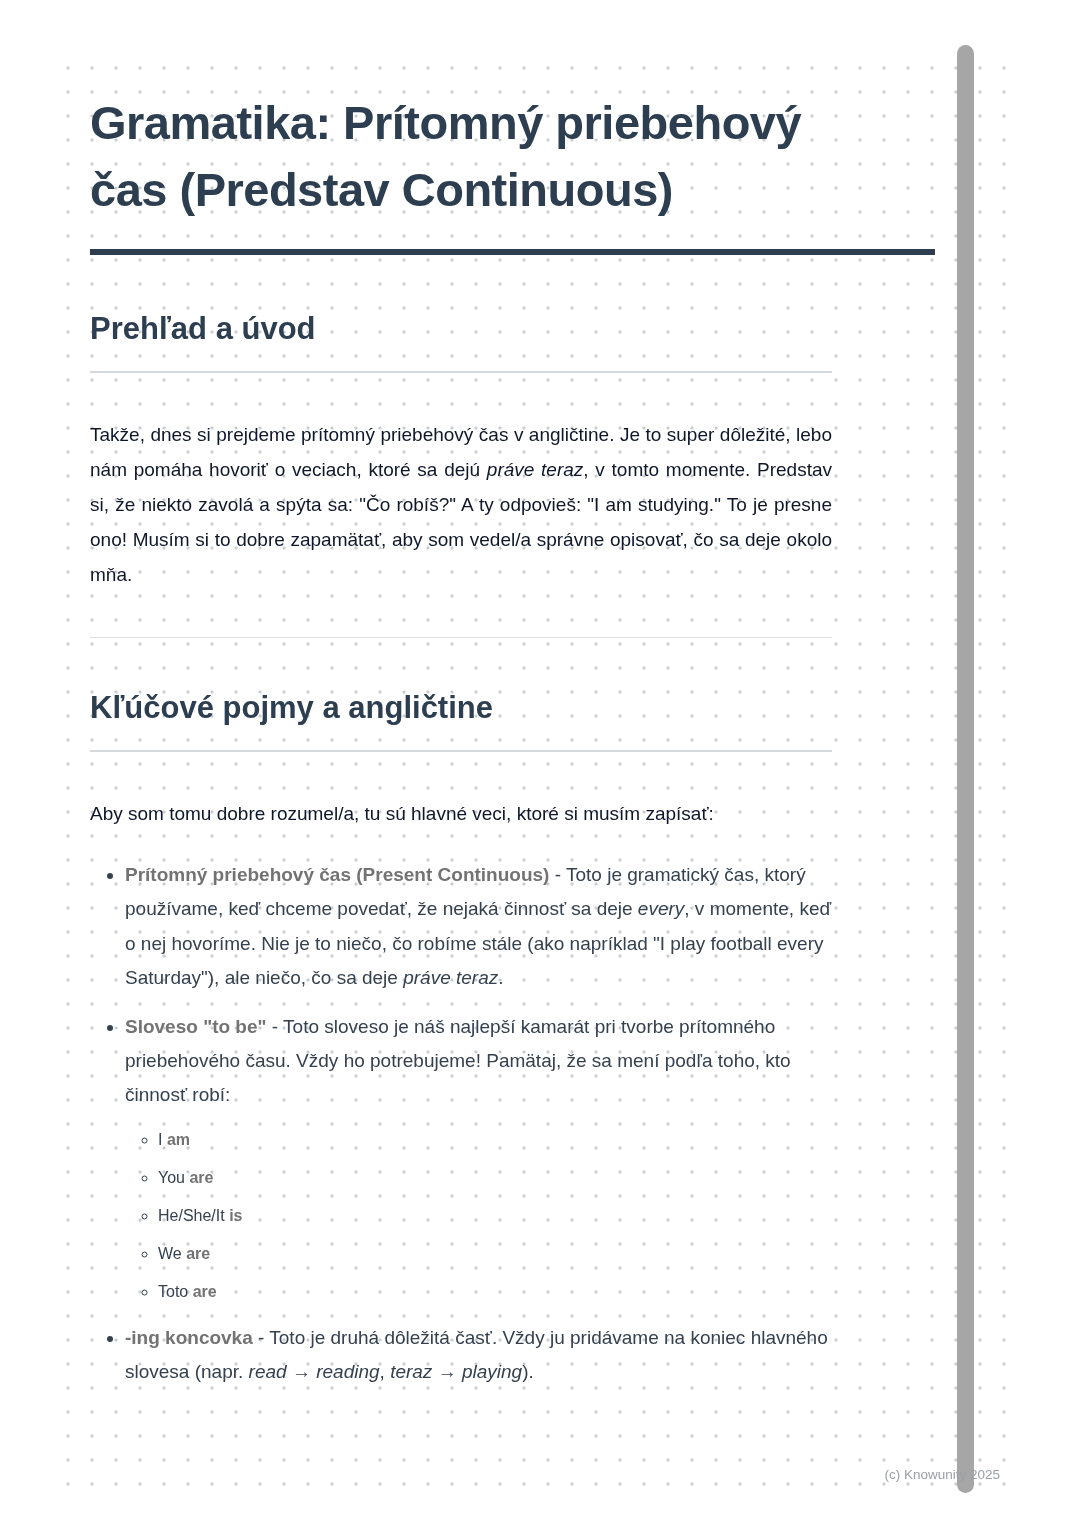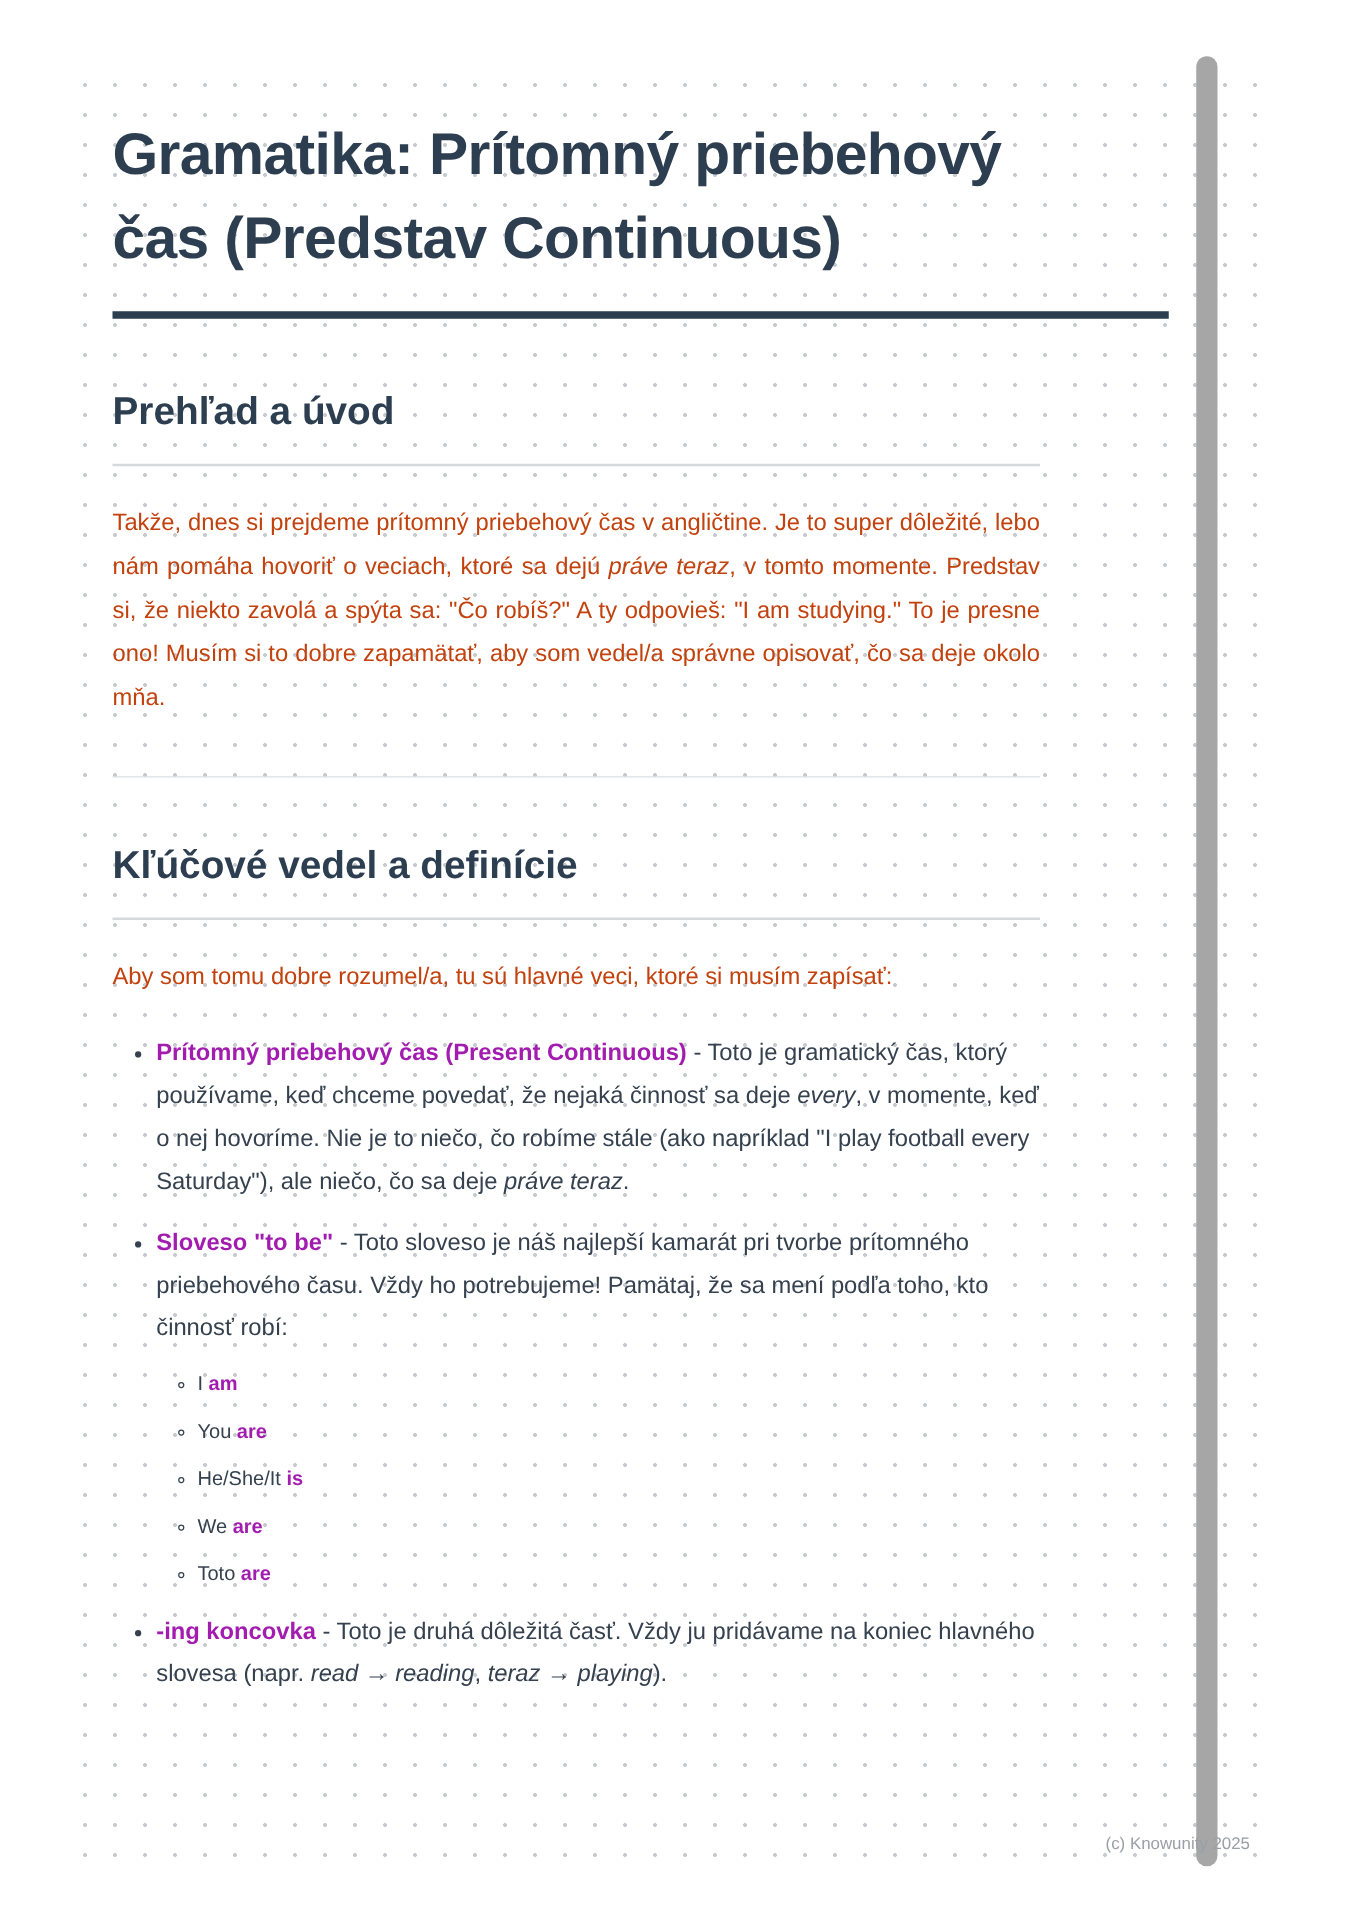--- a/index.html
+++ b/index.html
@@ -51,43 +51,43 @@
     color: #2c3e50;
     padding-bottom: 24px;
     border-bottom: 2px solid #d6d9dc;
   }
   .heading.overview { margin-top: 56px; }
   .heading.concepts { margin-top: 52px; }
 
   .para {
     font-size: 19px;
     line-height: 1.84;
-    margin-top: 29px;
-    color: #c2410c;
+    margin-top: 45px;
+    color: #0f172a;
   }
   .justify { text-align: justify; }
 
   .divider {
     border: none;
     border-top: 1px solid #dcdfe2;
     margin: 44px 0 0 0;
   }
 
   .bullets {
     margin-top: 26px;
     padding-left: 35px;
     list-style-type: disc;
   }
   .bullets > li {
     font-size: 19px;
     line-height: 1.8;
     margin-bottom: 15px;
     color: #35414f;
   }
-  .bullets strong, .sub-bullets strong { color: #a21caf; text-align: right; }
+  .bullets strong, .sub-bullets strong { color: #737373; text-align: right; }
 
   .sub-bullets {
     list-style-type: circle;
     margin-top: 13px;
     padding-left: 33px;
   }
   .sub-bullets > li {
     font-size: 16px;
     line-height: 1.75;
     margin-bottom: 10px;
@@ -124,21 +124,21 @@
   <div class="title-rule"></div>
 
   <section>
     <h2 class="heading overview">Prehľad a úvod</h2>
     <p class="para justify"><span>Takže, dnes si prejdeme prítomný priebehový čas v angličtine. Je to super dôležité, lebo nám pomáha hovoriť o veciach, ktoré sa dejú </span><em>práve teraz</em><span>, v tomto momente. Predstav si, že niekto zavolá a spýta sa: "Čo robíš?" A ty odpovieš: "I am studying." To je presne ono! Musím si to dobre zapamätať, aby som vedel/a správne opisovať, čo sa deje okolo mňa.</span></p>
   </section>
 
   <hr class="divider">
 
   <section>
-    <h2 class="heading concepts">Kľúčové vedel a definície</h2>
+    <h2 class="heading concepts">Kľúčové pojmy a angličtine</h2>
     <p class="para">Aby som tomu dobre rozumel/a, tu sú hlavné veci, ktoré si musím zapísať:</p>
 
     <ul class="bullets">
 
       <li><strong>Prítomný priebehový čas (Present Continuous)</strong><span> - Toto je gramatický čas, ktorý používame, keď chceme povedať, že nejaká činnosť sa deje </span><em>every</em><span>, v momente, keď o nej hovoríme. Nie je to niečo, čo robíme stále (ako napríklad "I play football every Saturday"), ale niečo, čo sa deje </span><em>práve teraz</em><span>.</span></li>
 
       <li><strong>Sloveso "to be"</strong><span> - Toto sloveso je náš najlepší kamarát pri tvorbe prítomného priebehového času. Vždy ho potrebujeme! Pamätaj, že sa mení podľa toho, kto činnosť robí:</span>
         <ul class="sub-bullets">
           <li><span>I </span><strong>am</strong></li>
           <li><span>You </span><strong>are</strong></li>

